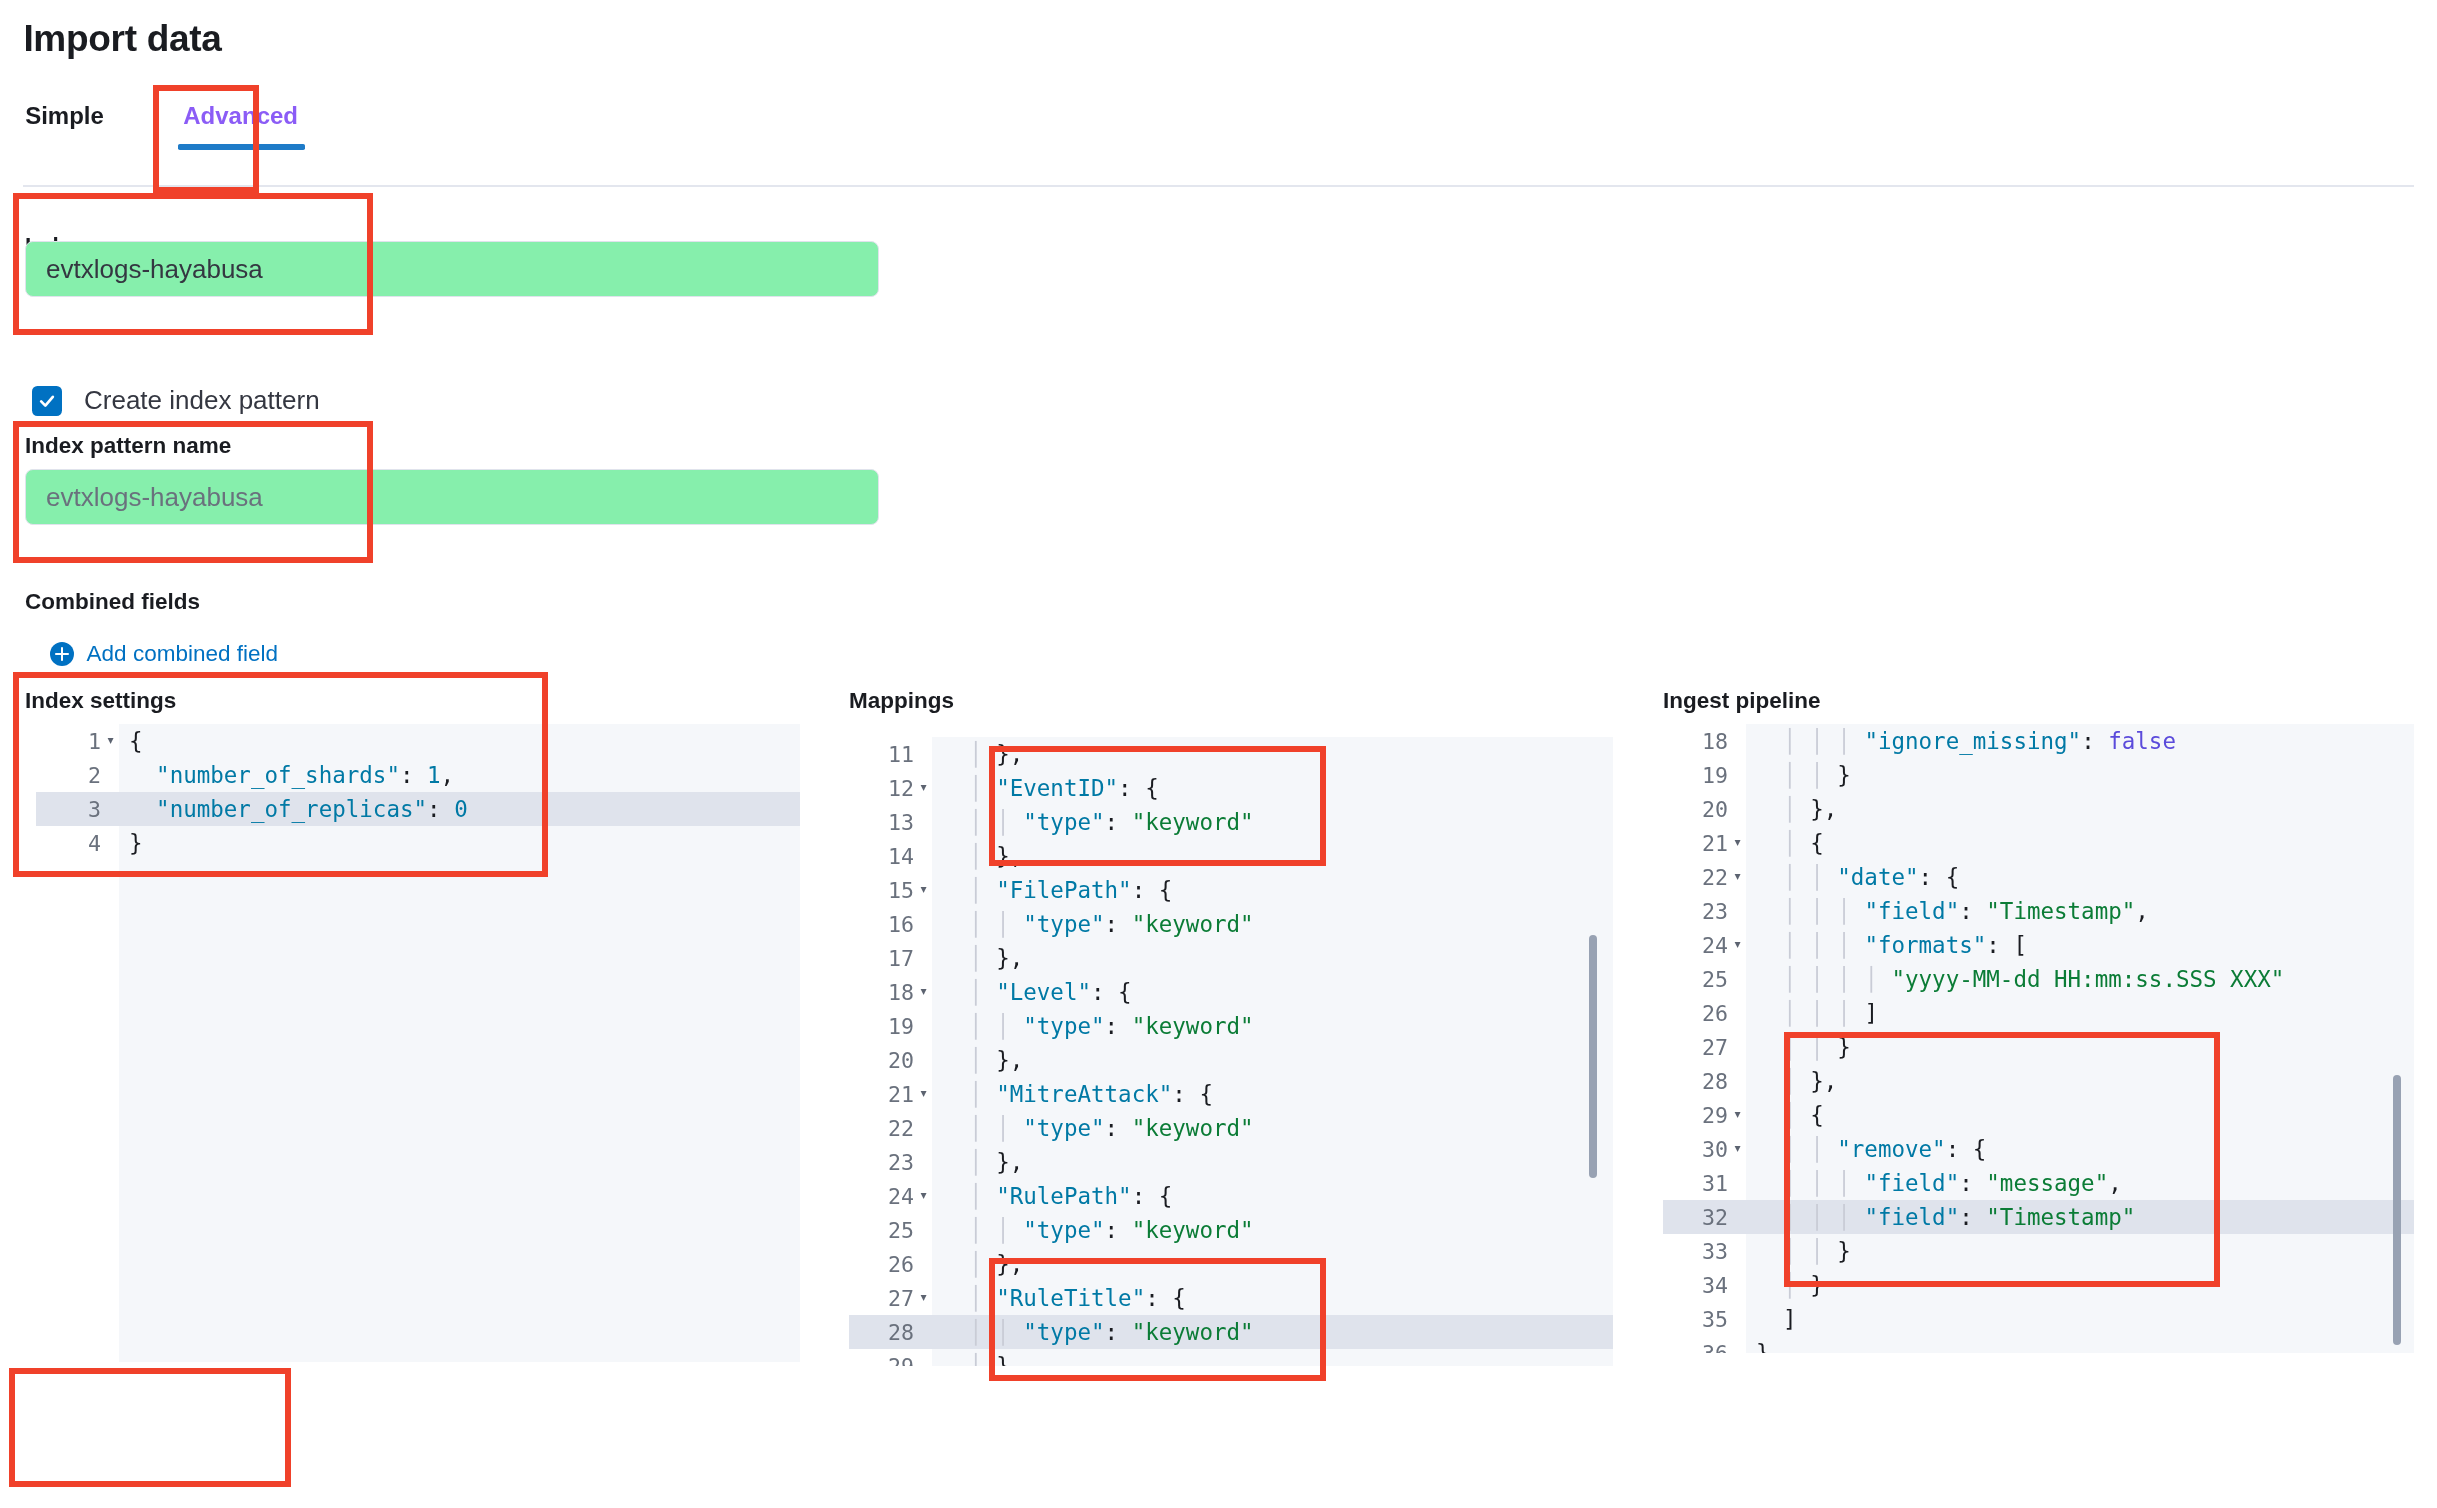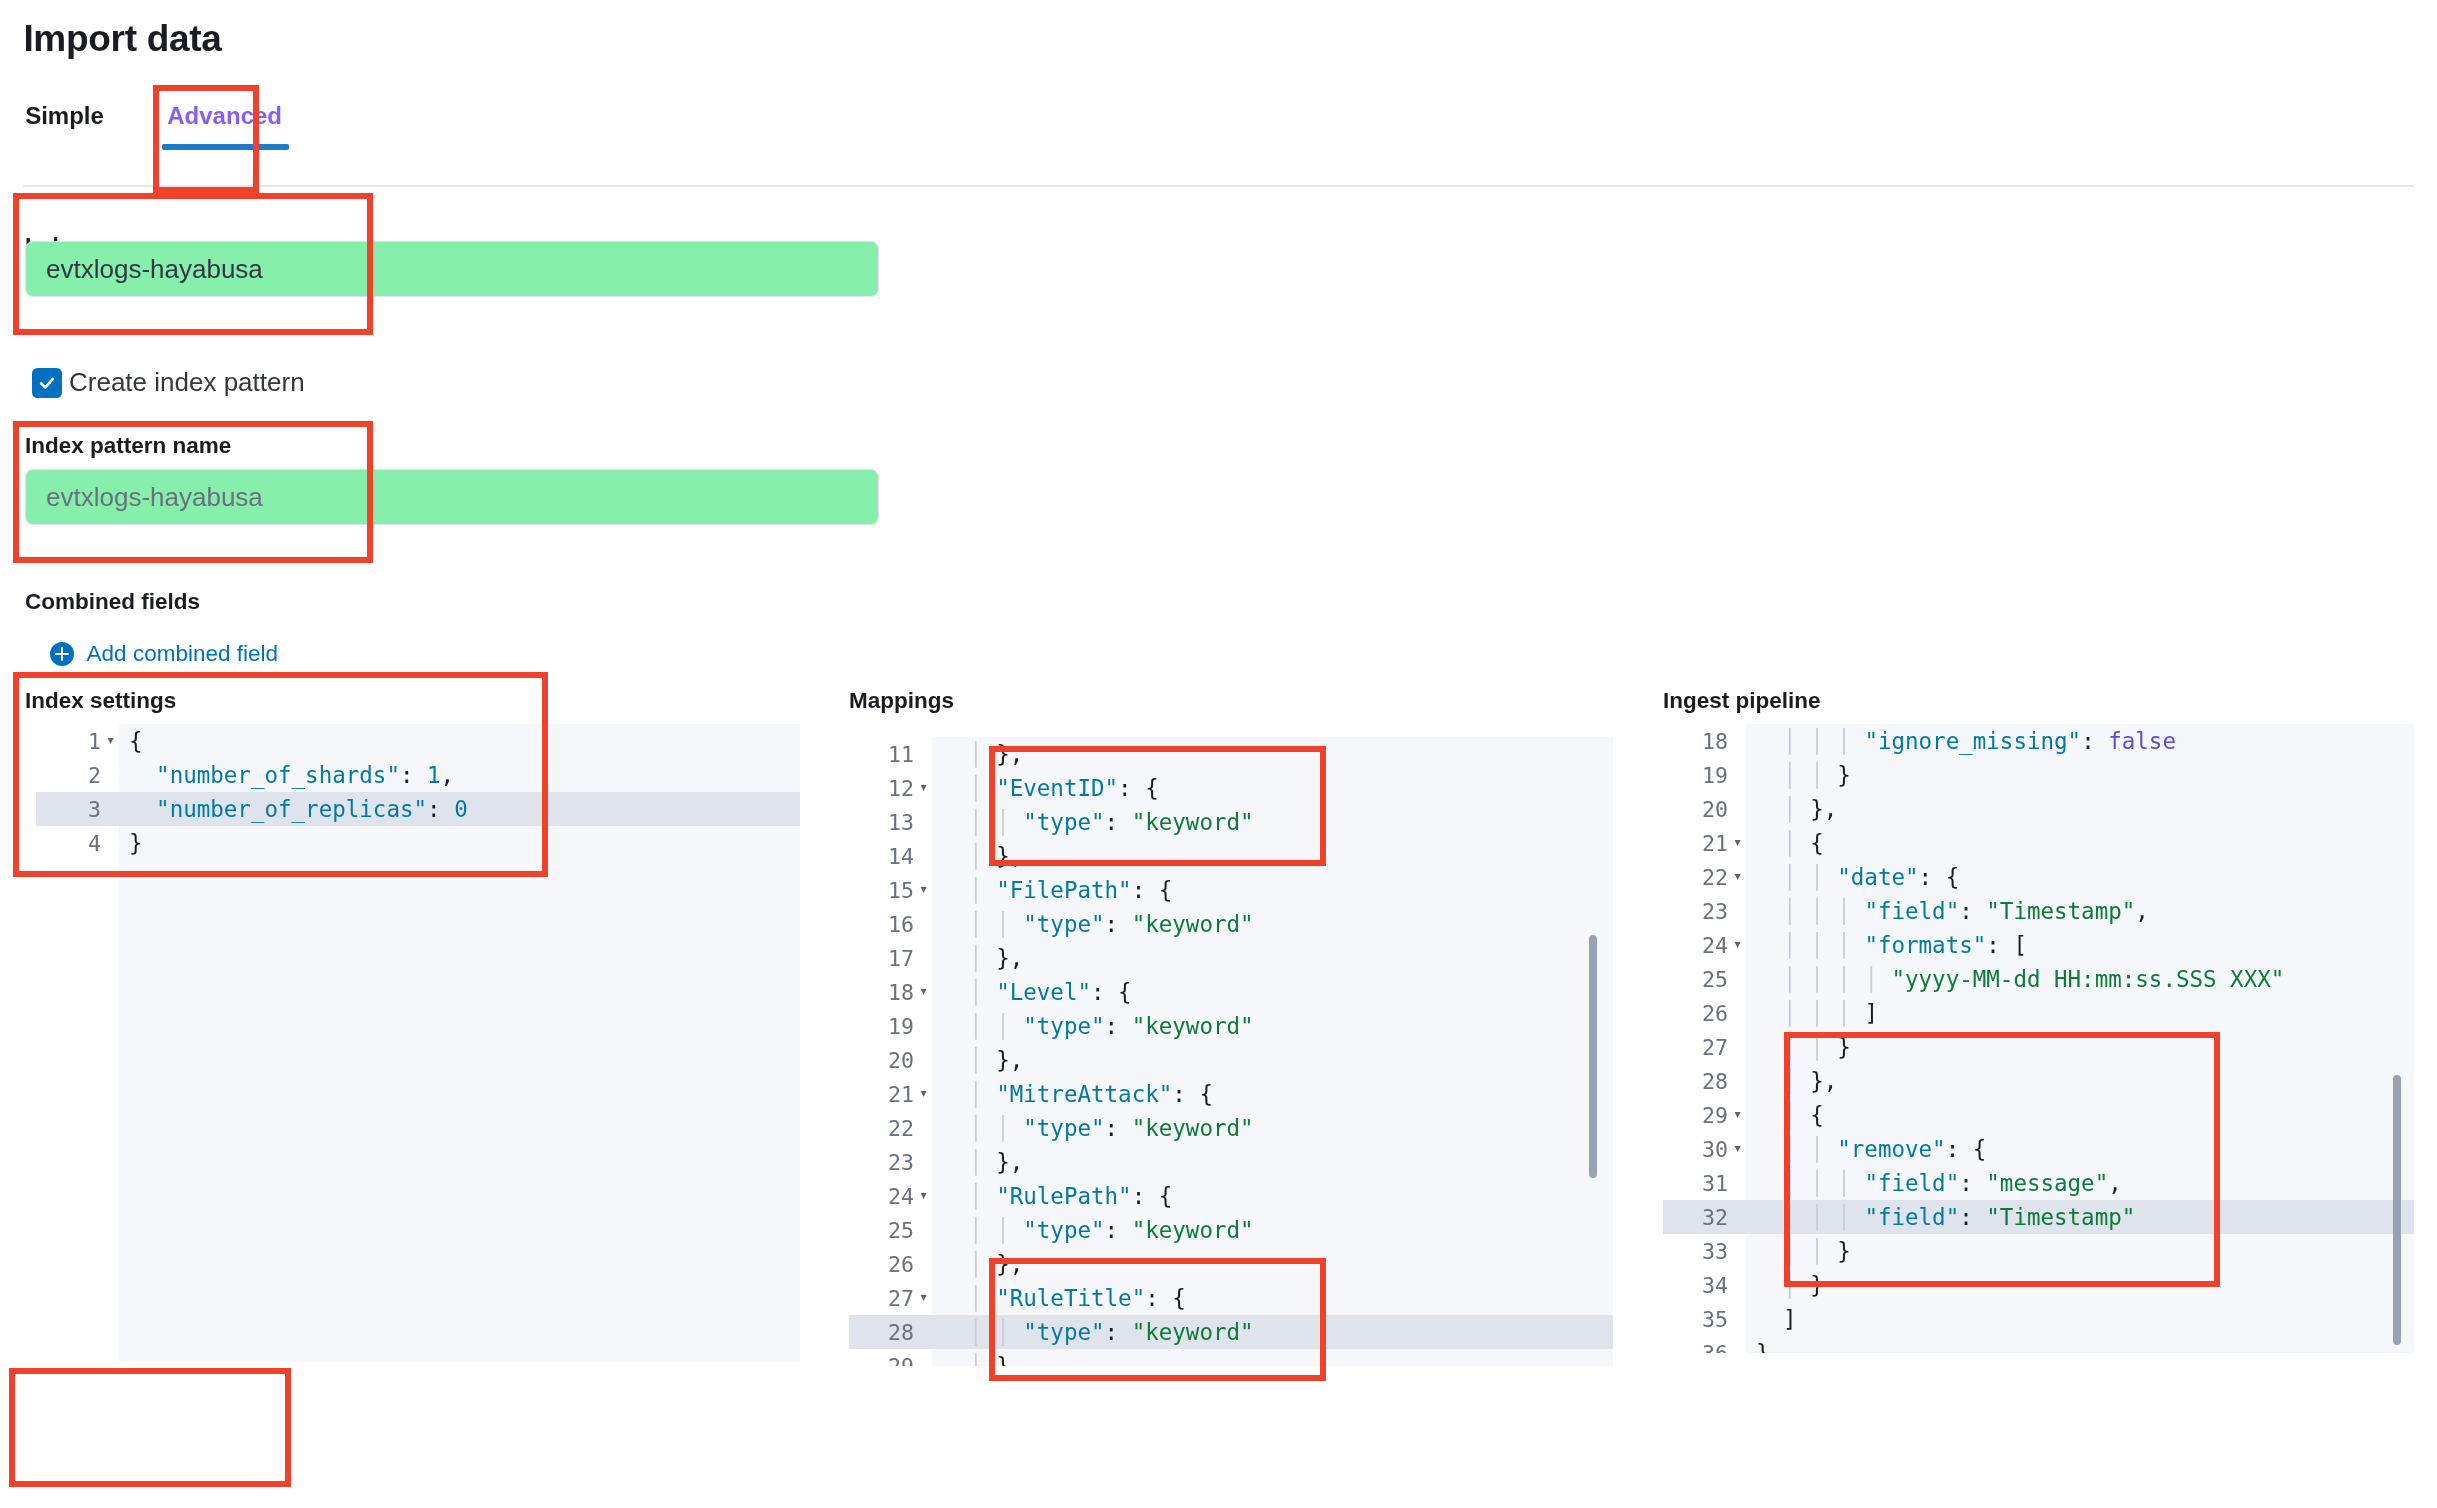--- a/index.html
+++ b/index.html
@@ -13,21 +13,21 @@
   .page { position: relative; width: 1946px; height: 1508px; background: #fff; }
 
   
   .page-title {
     position: absolute; left: 23.4px; top: 18px;
     font-size: 37px; font-weight: 700; color: #1a1c21;
     letter-spacing: -0.3px;
   }
 
   
-  .tabs { position: absolute; left: 23.4px; top: 97px; display: flex; align-items: center; gap: 0px; }
+  .tabs { position: absolute; left: 23.4px; top: 97px; display: flex; align-items: center; gap: 16px; }
   .tab {
     font-size: 24px; font-weight: 700; color: #1a1c21;
     padding: 5.4px 27px 20px 1.8px; position: relative; cursor: pointer;
     white-space: nowrap;
   }
   .tab.first { padding-right: 40px; }
   .tab.active { color: #8b5cf6; padding-left: 23.4px; padding-right: 23.4px; }
   .tab.active::after {
     content: ""; position: absolute; left: 18px; right: 16px; bottom: 0px;
     height: 6.3px; background: #1e7bc8; border-radius: 1.8px;
@@ -44,21 +44,21 @@
   .text-input {
     position: absolute; height: 56px;
     background: #86efac; border: 0.9px solid #e0e3ec; border-radius: 8px;
     display: flex; align-items: center; padding-left: 20px;
     font-size: 26px; color: #343741;
     font-family: "Liberation Sans", sans-serif;
   }
   .text-input.placeholder { color: #6a717d; }
 
   
-  .checkbox-row { position: absolute; left: 32px; top: 367px; display: flex; align-items: center; gap: 7px; }
+  .checkbox-row { position: absolute; left: 32px; top: 385px; display: flex; align-items: center; gap: 22px; }
   .cbx {
     width: 30px; height: 30px; border-radius: 5.4px; background: #0071c2;
     display: flex; align-items: center; justify-content: center; cursor: pointer;
   }
   .cbx svg { width: 20px; height: 20px; }
   .cbx-label { font-size: 26px; color: #343741; }
 
   
   .section-head { position: absolute; font-size: 22.5px; font-weight: 700; color: #1a1c21; }
   .add-link {

